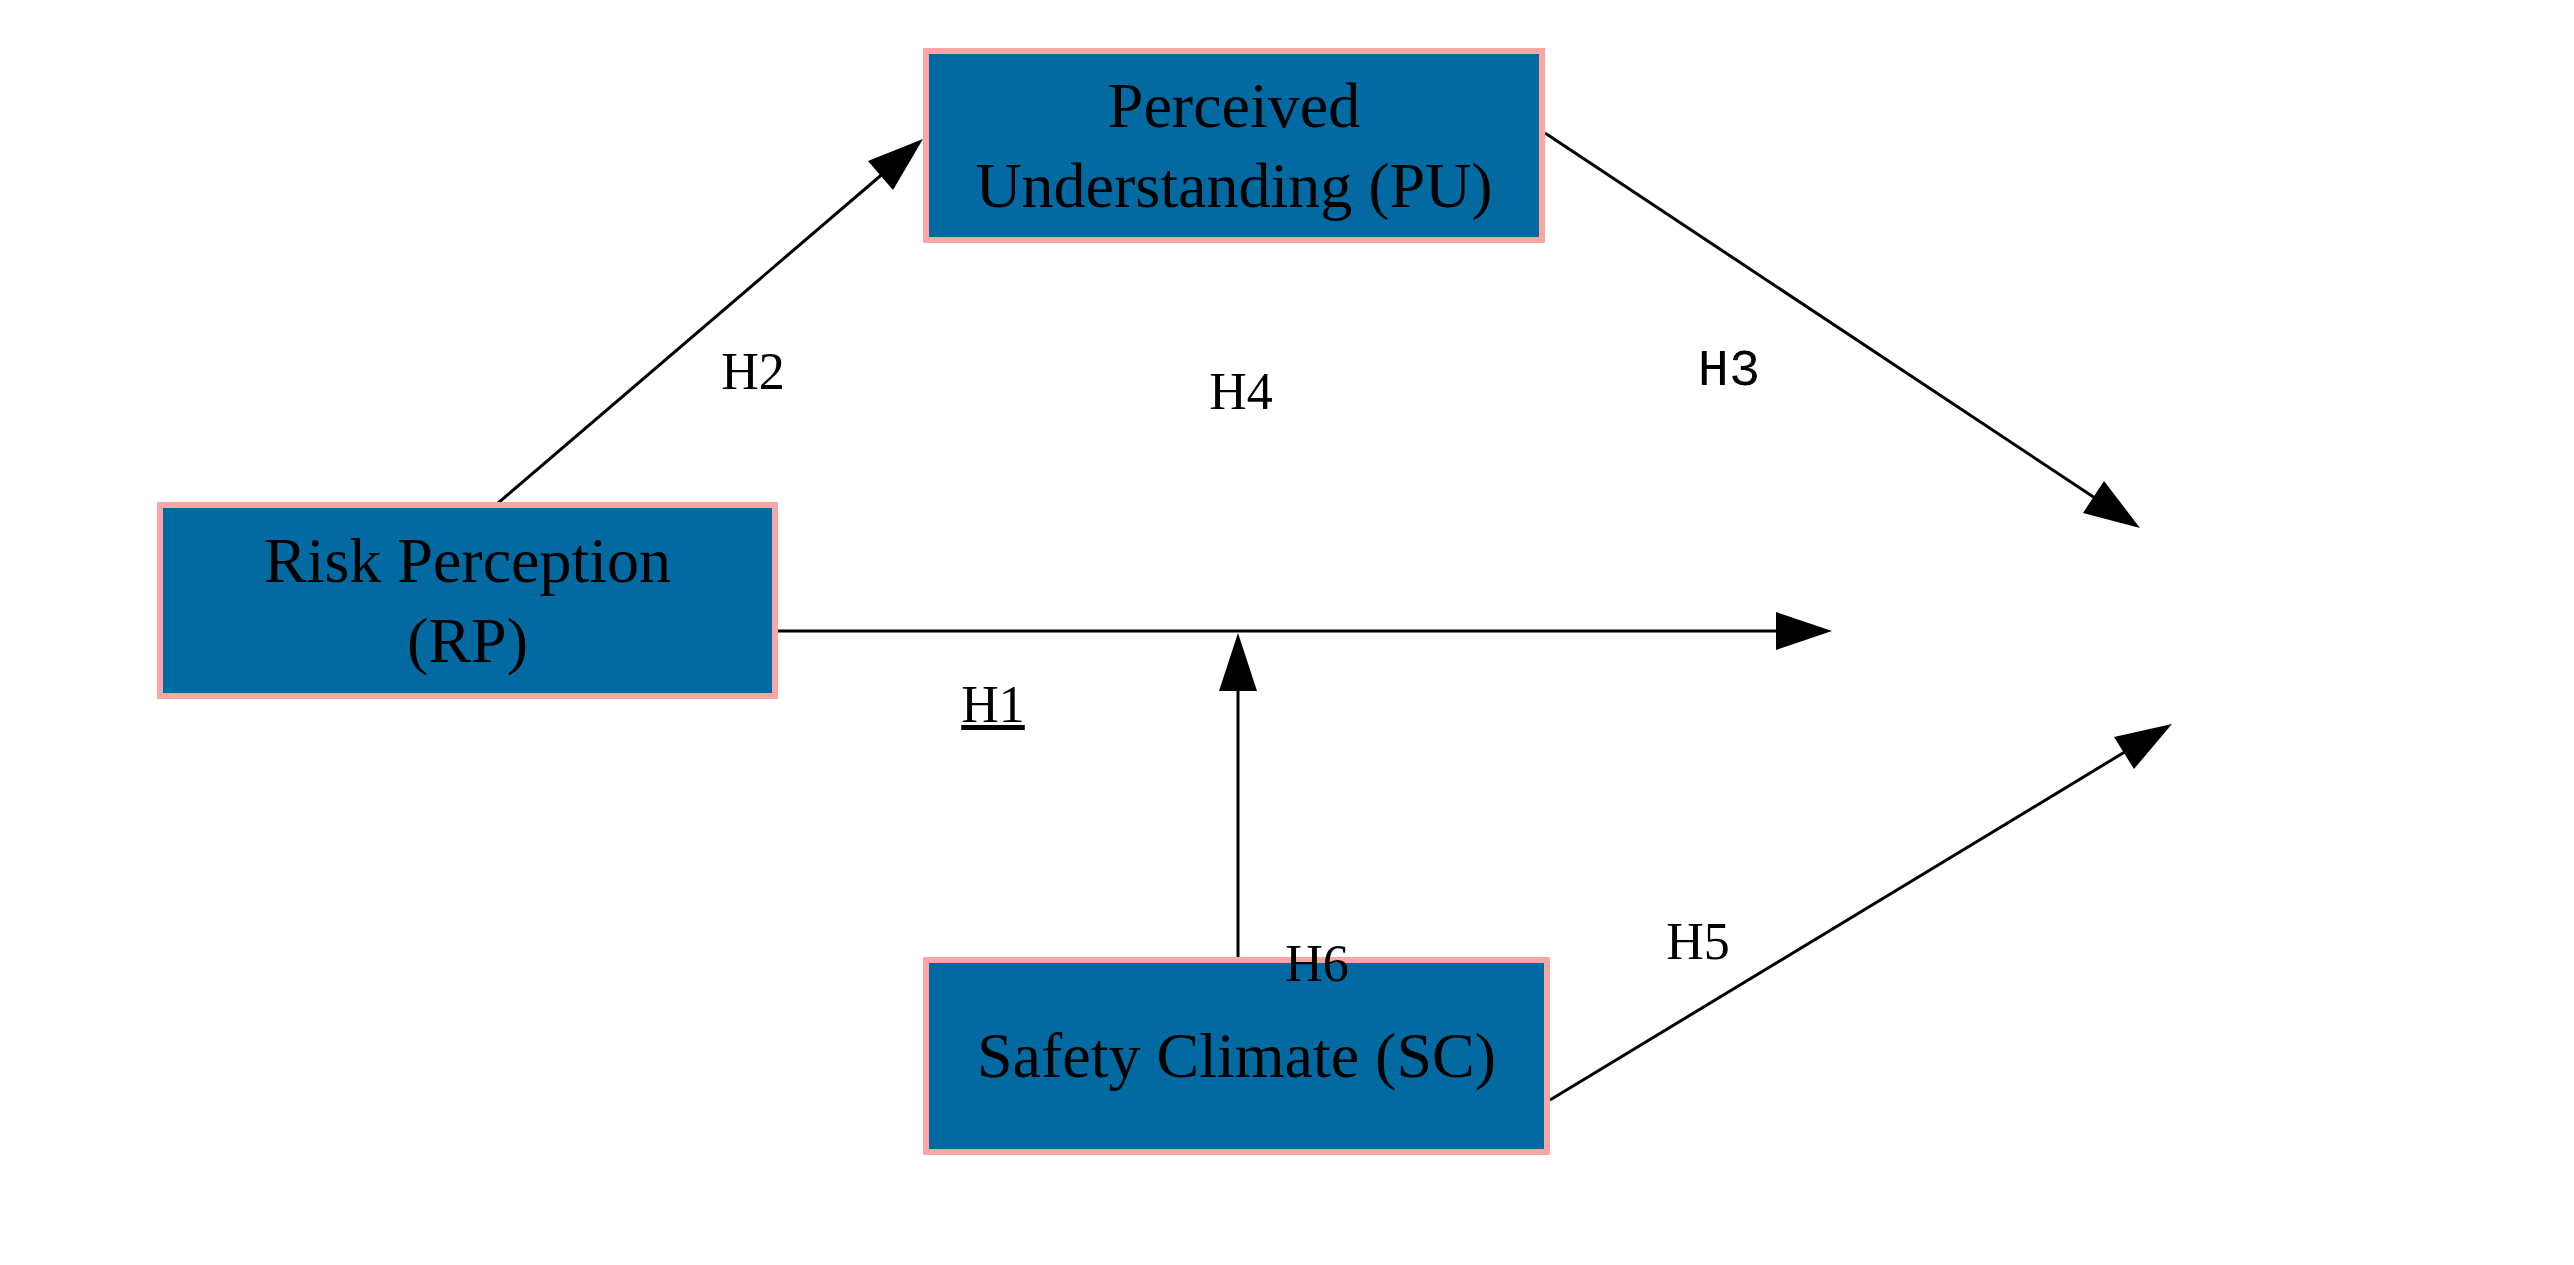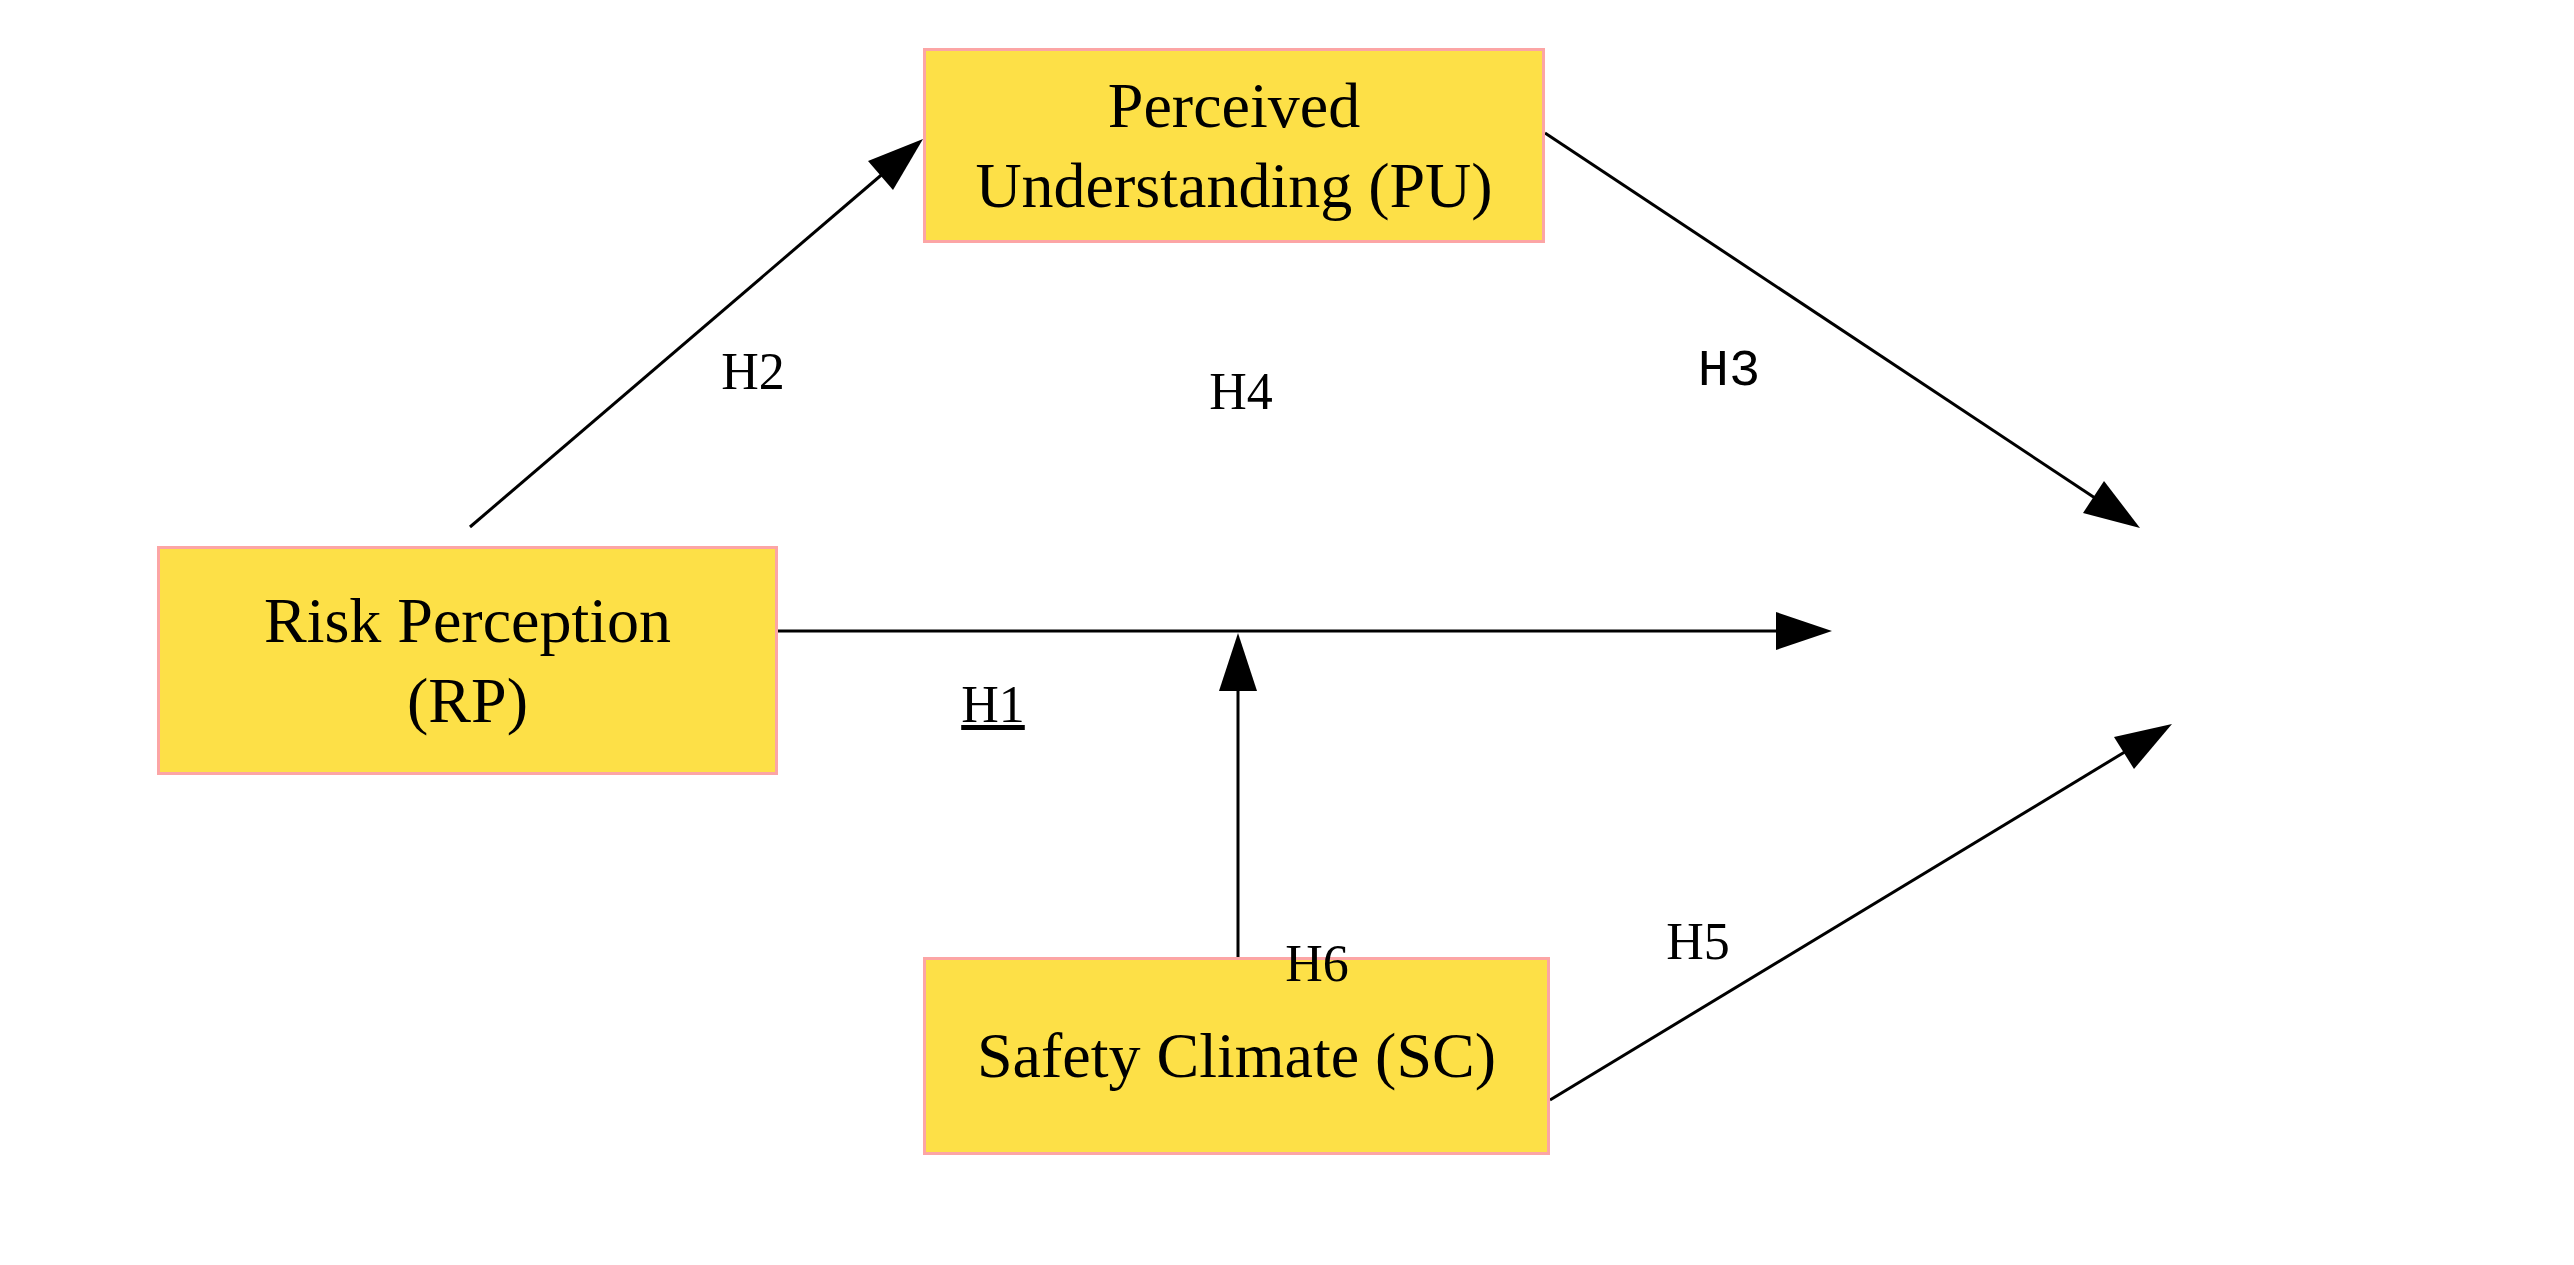--- a/index.html
+++ b/index.html
@@ -27,34 +27,34 @@
     stroke: #000000;
     stroke-width: 3;
   }
   .arrow-layer polygon {
     fill: #000000;
     stroke: none;
   }
   .node {
     position: absolute;
     box-sizing: border-box;
-    border: 3px solid #fca5a5;
-    background: #fde047;
+    border: 6px solid #fca5a5;
+    background: #0369a1;
     display: flex;
     align-items: center;
     justify-content: center;
     text-align: center;
     font-size: 64px;
     line-height: 1.25;
   }
   .node .node-text {
     white-space: pre-line;
   }
   .node-pu { left: 923px; top: 48px;  width: 622px; height: 195px; }
-  .node-rp { left: 157px; top: 546px; width: 621px; height: 229px; align-items: center; }
+  .node-rp { left: 157px; top: 502px; width: 621px; height: 197px; align-items: center; }
   .node-sd { left: 1832px; top: 528px; width: 632px; height: 196px; }
   .node-sc { left: 923px; top: 957px; width: 627px; height: 198px; }
   .edge-label {
     position: absolute;
     transform: translate(-50%, -50%);
     font-size: 52px;
     line-height: 1;
     white-space: nowrap;
   }
   .lbl-h1 { left: 993px;  top: 705px; text-decoration: underline; }

